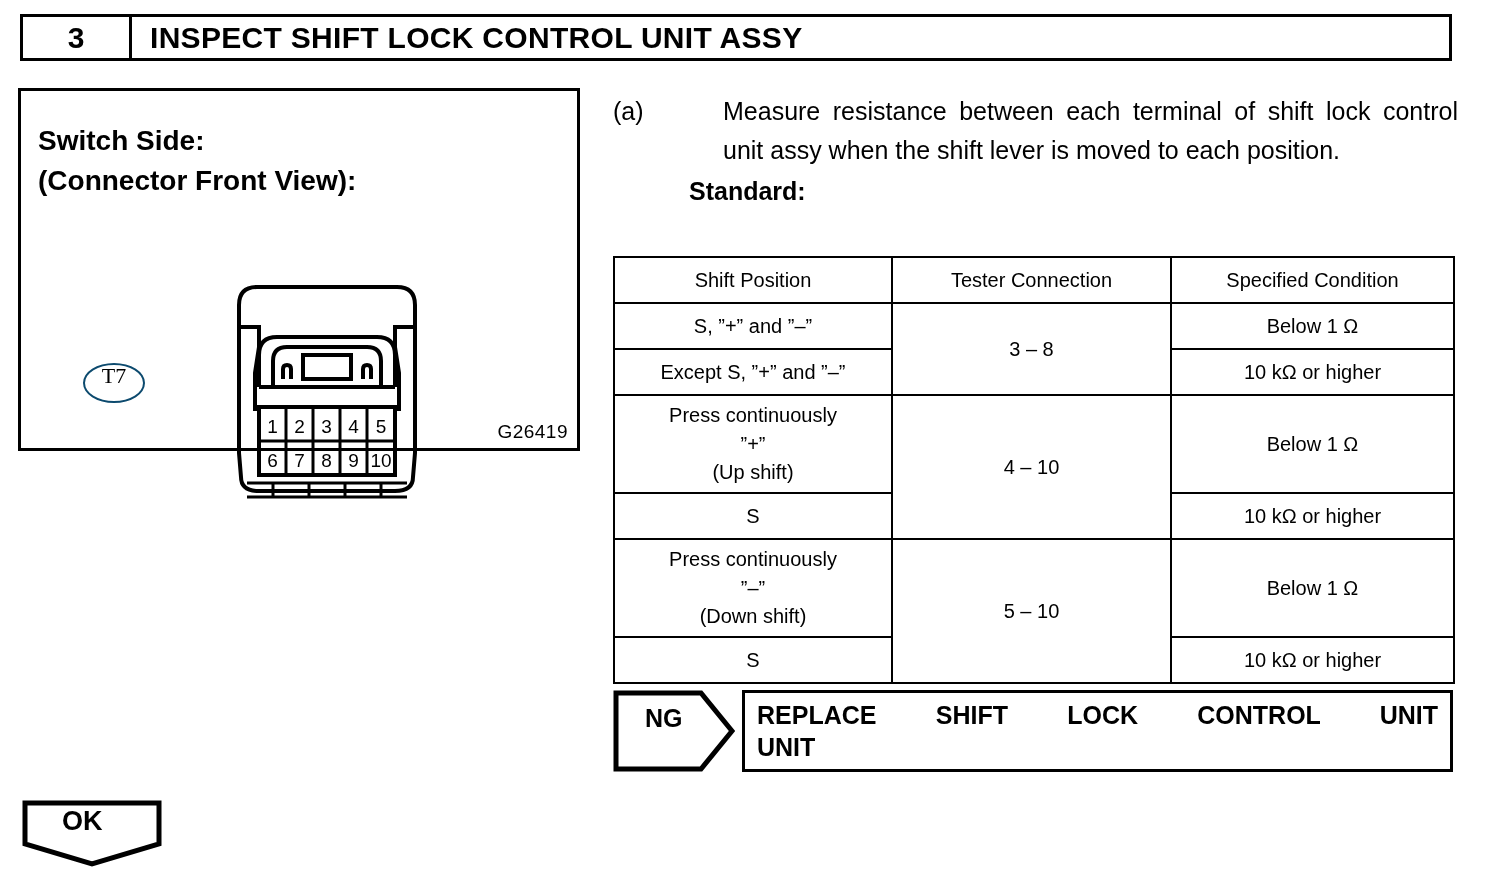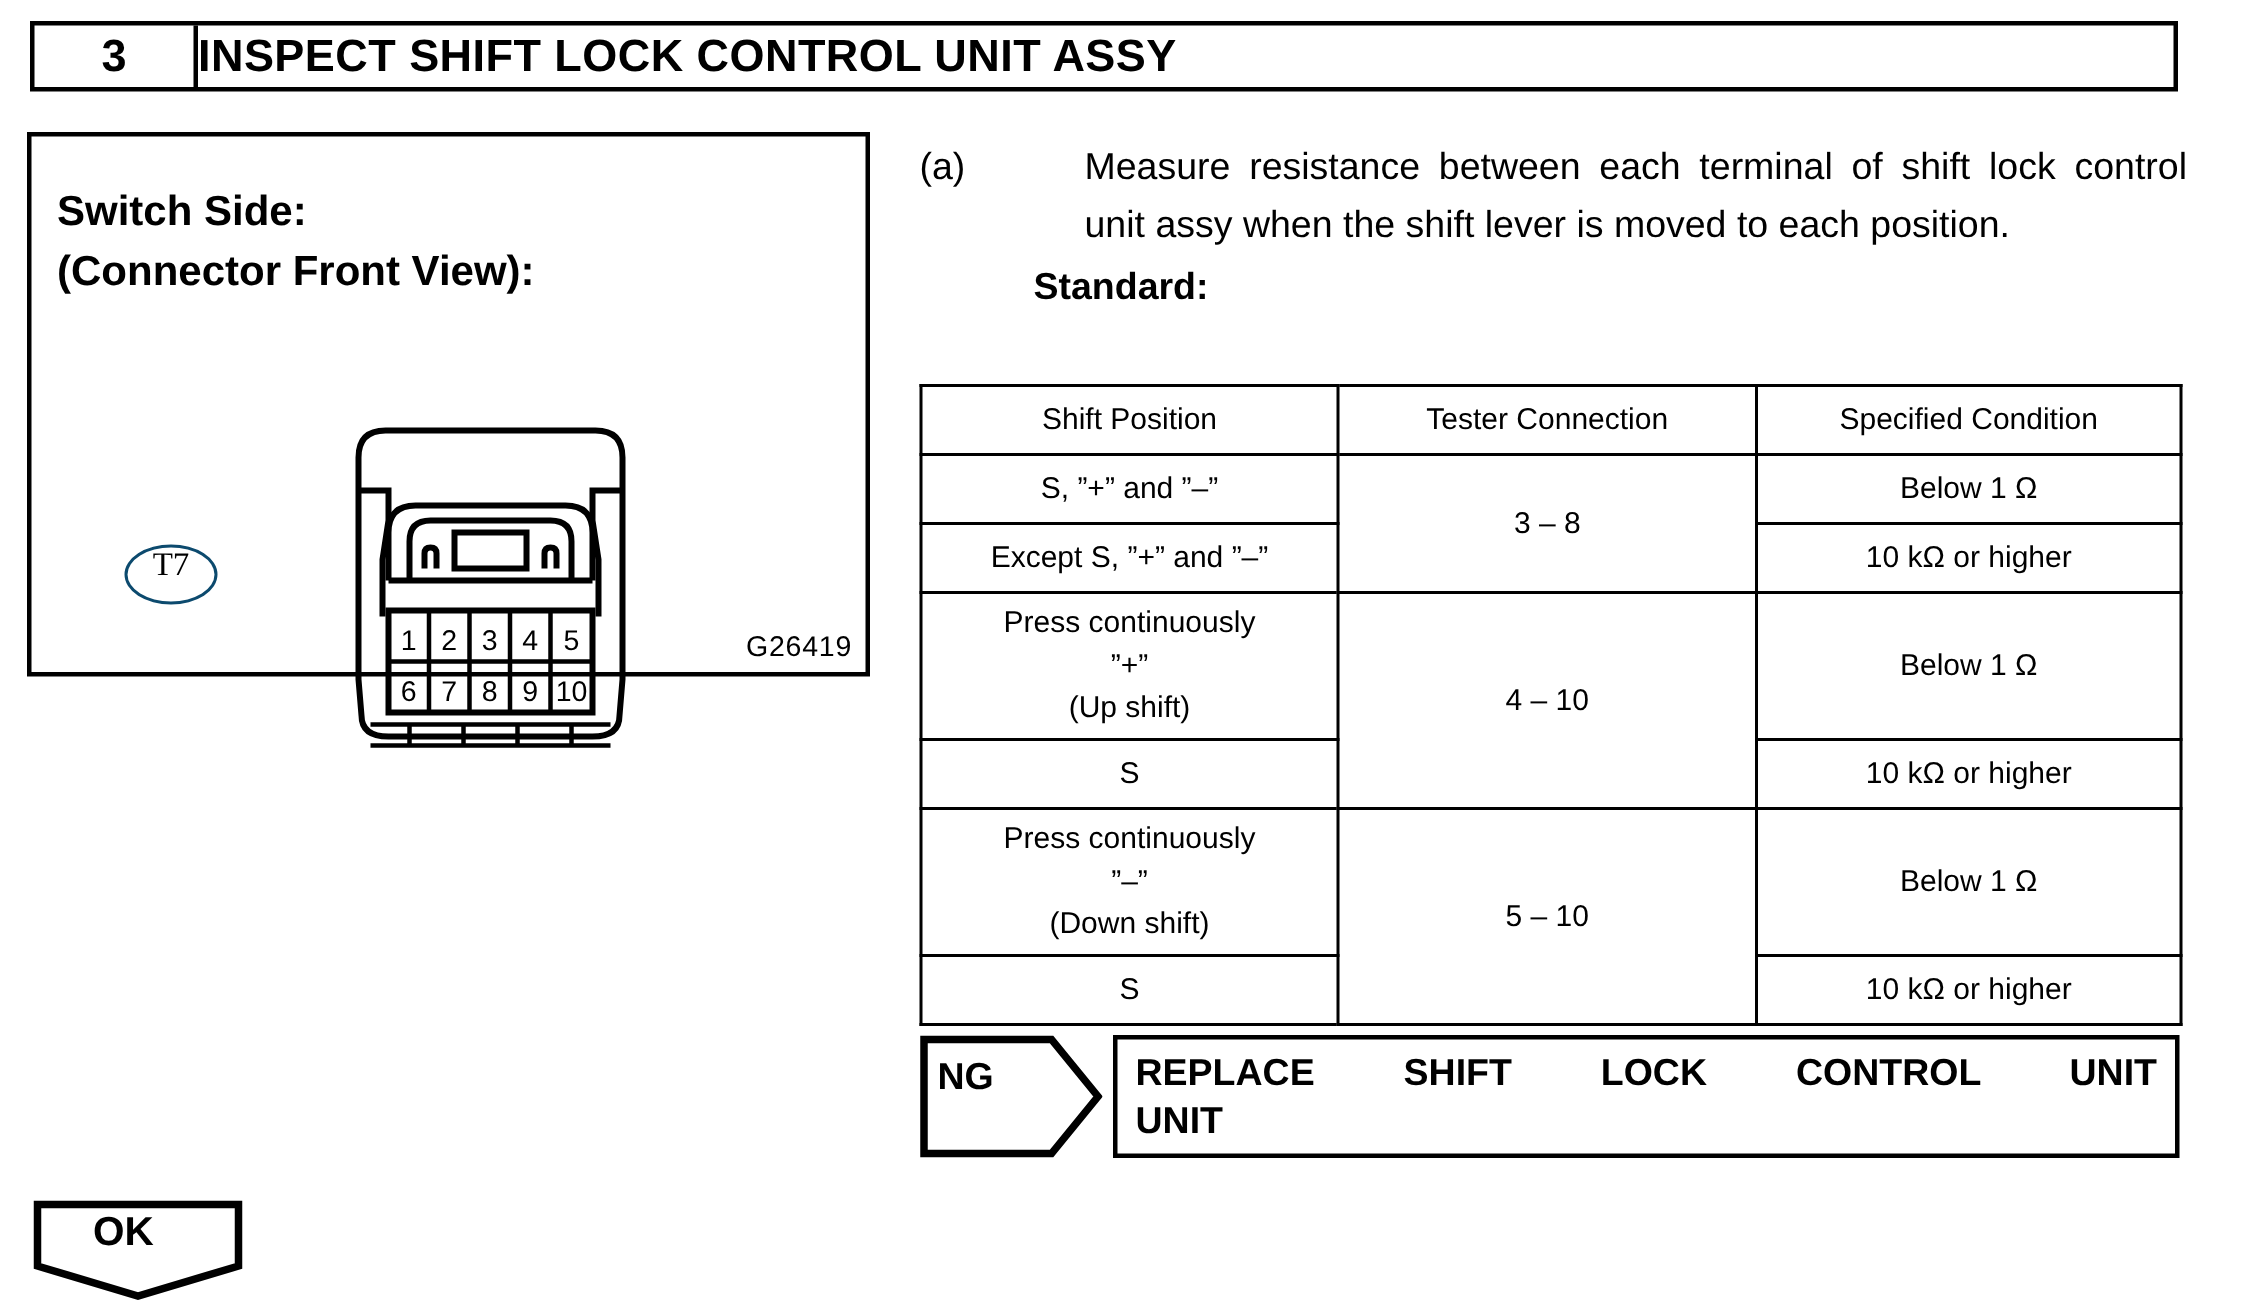--- a/index.html
+++ b/index.html
@@ -34,20 +34,21 @@
     display: flex;
     align-items: center;
     justify-content: center;
     font-size: 30px;
     font-weight: bold;
   }
   .step-title {
     flex: 1;
     display: flex;
     align-items: center;
+    padding-left: 18px;
     font-size: 30px;
     font-weight: bold;
     letter-spacing: 0.3px;
   }
 
   
   .illus-box {
     position: absolute;
     left: 18px;
     top: 88px;
@@ -160,21 +161,21 @@
   .ng-tag {
     position: absolute;
     left: 0;
     top: 0;
     width: 122px;
     height: 82px;
   }
   .ng-tag svg { display: block; }
   .ng-label {
     position: absolute;
-    left: 12px;
+    left: 32px;
     top: 14px;
     font-size: 25px;
     font-weight: bold;
   }
   .ng-action {
     position: absolute;
     left: 129px;
     top: 0;
     width: 711px;
     height: 82px;

